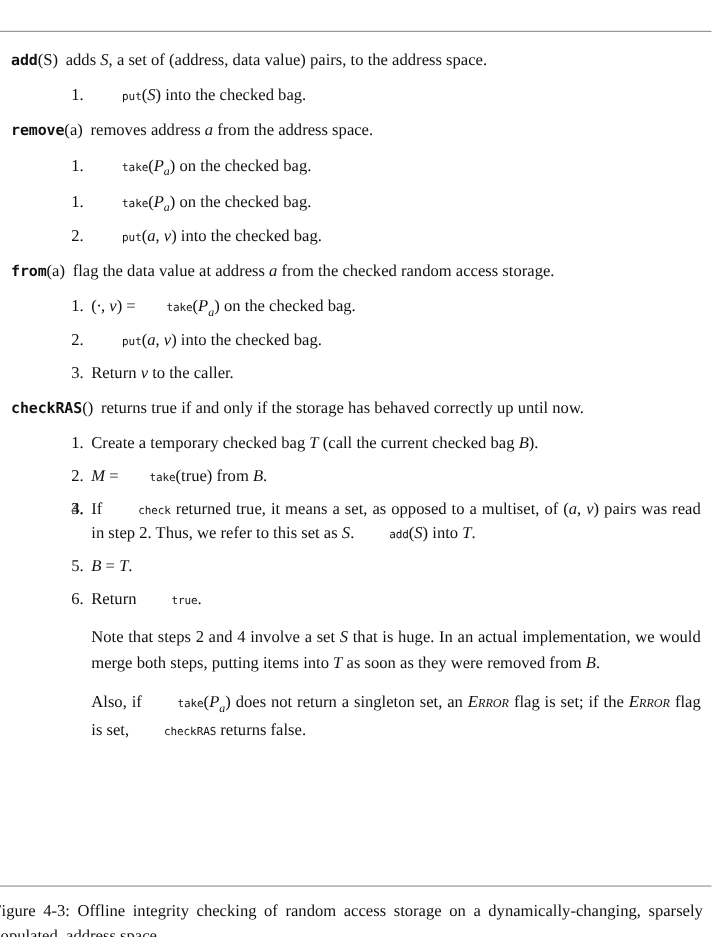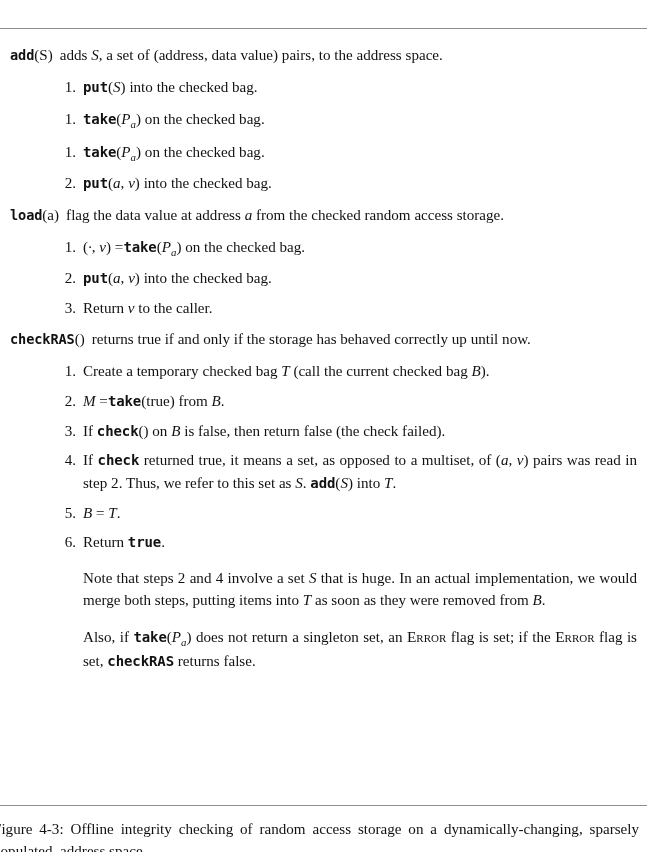--- a/index.html
+++ b/index.html
@@ -69,27 +69,29 @@
     font-style: italic;
     font-family: "Liberation Serif", "DejaVu Serif", serif;
   }
   .mi sub {
     font-style: italic;
     font-size: 0.72em;
   }
   
   .code {
     font-family: "DejaVu Sans Mono", "Liberation Mono", monospace;
-    font-weight: bold;
-    font-size: 14px;
+    font-weight: normal;
+    font-size: 10px;
     letter-spacing: -0.1px;
+    margin-left: 28px;
   }
   .sc {
     font-variant: small-caps;
     font-size: 1.02em;
+    font-style: italic;
   }
 
   
   ol.steps {
     margin: 9px 10px 9px 0;
     padding: 0;
     list-style: none;
     font-size: 15.1px;
     line-height: 1.5;
   }
@@ -145,44 +147,45 @@
 
   <div class="body-area">
     <div id="entries-root">
         <div class="defn-block">
           <p class="defn"><span class="term">add</span><span class="term-args">(S)</span><span class="gap"></span><span><span>adds </span><span class="mi">S</span><span>, a set of (address, data value) pairs, to the address space.</span></span></p>
           <ol class="steps">
             <li><span class="num">1.</span><span><span class="code">put</span><span>(</span><span class="mi">S</span><span>) into the checked bag.</span></span></li>
           </ol>
         </div>
         <div class="defn-block">
+          <p class="defn"><span class="term">remove</span><span class="term-args">(a)</span><span class="gap"></span><span><span>removes address </span><span class="mi">a</span><span> from the address space.</span></span></p>
           <ol class="steps">
             <li><span class="num">1.</span><span><span class="code">take</span><span>(</span><span class="mi">P<sub>a</sub></span><span>) on the checked bag.</span></span></li>
           </ol>
         </div>
         <div class="defn-block">
           <ol class="steps">
             <li><span class="num">1.</span><span><span class="code">take</span><span>(</span><span class="mi">P<sub>a</sub></span><span>) on the checked bag.</span></span></li>
             <li><span class="num">2.</span><span><span class="code">put</span><span>(</span><span class="mi">a</span><span>, </span><span class="mi">v</span><span>) into the checked bag.</span></span></li>
           </ol>
         </div>
         <div class="defn-block">
-          <p class="defn"><span class="term">load</span><span class="term-args">(a)</span><span class="gap"></span><span><span>flag the data value at address </span><span class="mi">a</span><span> from the checked random access storage.</span></span></p>
+          <p class="defn"><span class="term">from</span><span class="term-args">(a)</span><span class="gap"></span><span><span>flag the data value at address </span><span class="mi">a</span><span> from the checked random access storage.</span></span></p>
           <ol class="steps">
             <li><span class="num">1.</span><span><span>(</span><span class="mi">·</span><span>, </span><span class="mi">v</span><span>) =</span><span class="code">take</span><span>(</span><span class="mi">P<sub>a</sub></span><span>) on the checked bag.</span></span></li>
             <li><span class="num">2.</span><span><span class="code">put</span><span>(</span><span class="mi">a</span><span>, </span><span class="mi">v</span><span>) into the checked bag.</span></span></li>
             <li><span class="num">3.</span><span><span>Return </span><span class="mi">v</span><span> to the caller.</span></span></li>
           </ol>
         </div>
         <div class="defn-block">
           <p class="defn"><span class="term">checkRAS</span><span class="term-args">()</span><span class="gap"></span><span><span>returns true if and only if the storage has behaved correctly up until now.</span></span></p>
           <ol class="steps">
             <li><span class="num">1.</span><span><span>Create a temporary checked bag </span><span class="mi">T</span><span> (call the current checked bag </span><span class="mi">B</span><span>).</span></span></li>
             <li><span class="num">2.</span><span><span class="mi">M</span><span> =</span><span class="code">take</span><span>(true) from </span><span class="mi">B</span><span>.</span></span></li>
-            <li><span class="num">3.</span><span><span>If </span><span class="code">check</span><span>() on </span><span class="mi">B</span><span> is false, then return false (the check failed).</span></span></li>
+            <li><span class="num">3.</span></li>
             <li><span class="num">4.</span><span><span>If </span><span class="code">check</span><span> returned true, it means a set, as opposed to a multiset, of (</span><span class="mi">a</span><span>, </span><span class="mi">v</span><span>) pairs was read in step 2. Thus, we refer to this set as </span><span class="mi">S</span><span>. </span><span class="code">add</span><span>(</span><span class="mi">S</span><span>) into </span><span class="mi">T</span><span>.</span></span></li>
             <li><span class="num">5.</span><span><span class="mi">B</span><span> = </span><span class="mi">T</span><span>.</span></span></li>
             <li><span class="num">6.</span><span><span>Return </span><span class="code">true</span><span>.</span></span></li>
           </ol>
         </div>
       </div>
     <div id="notes-root">
         <p class="note"><span>Note that steps 2 and 4 involve a set </span><span class="mi">S</span><span> that is huge. In an actual implementation, we would merge both steps, putting items into </span><span class="mi">T</span><span> as soon as they were removed from </span><span class="mi">B</span><span>.</span></p>
         <p class="note"><span>Also, if </span><span class="code">take</span><span>(</span><span class="mi">P<sub>a</sub></span><span>) does not return a singleton set, an </span><span class="sc">Error</span><span> flag is set; if the </span><span class="sc">Error</span><span> flag is set, </span><span class="code">checkRAS</span><span> returns false.</span></p>
       </div>

